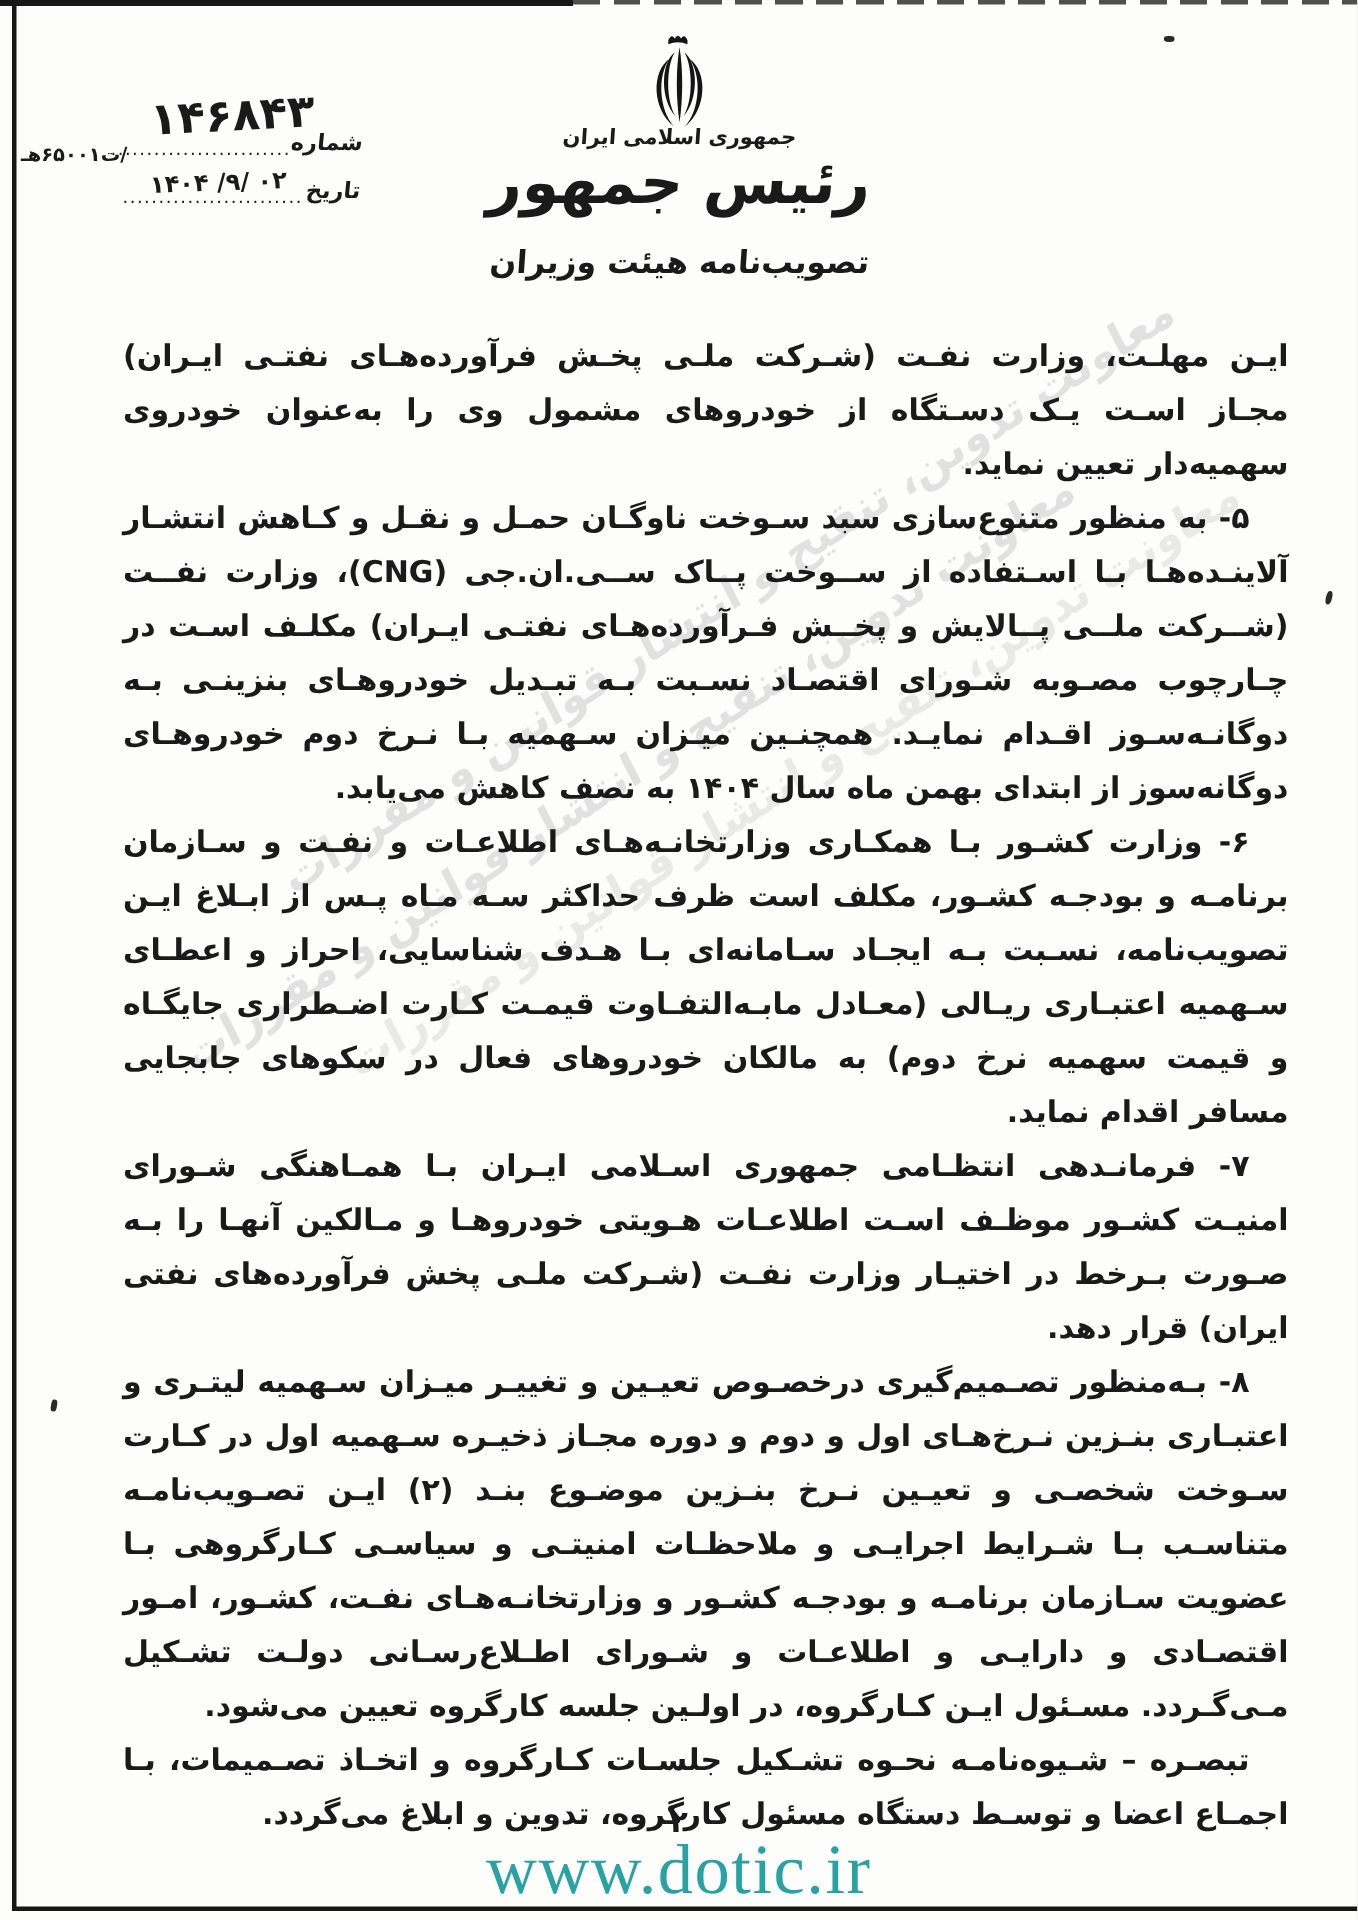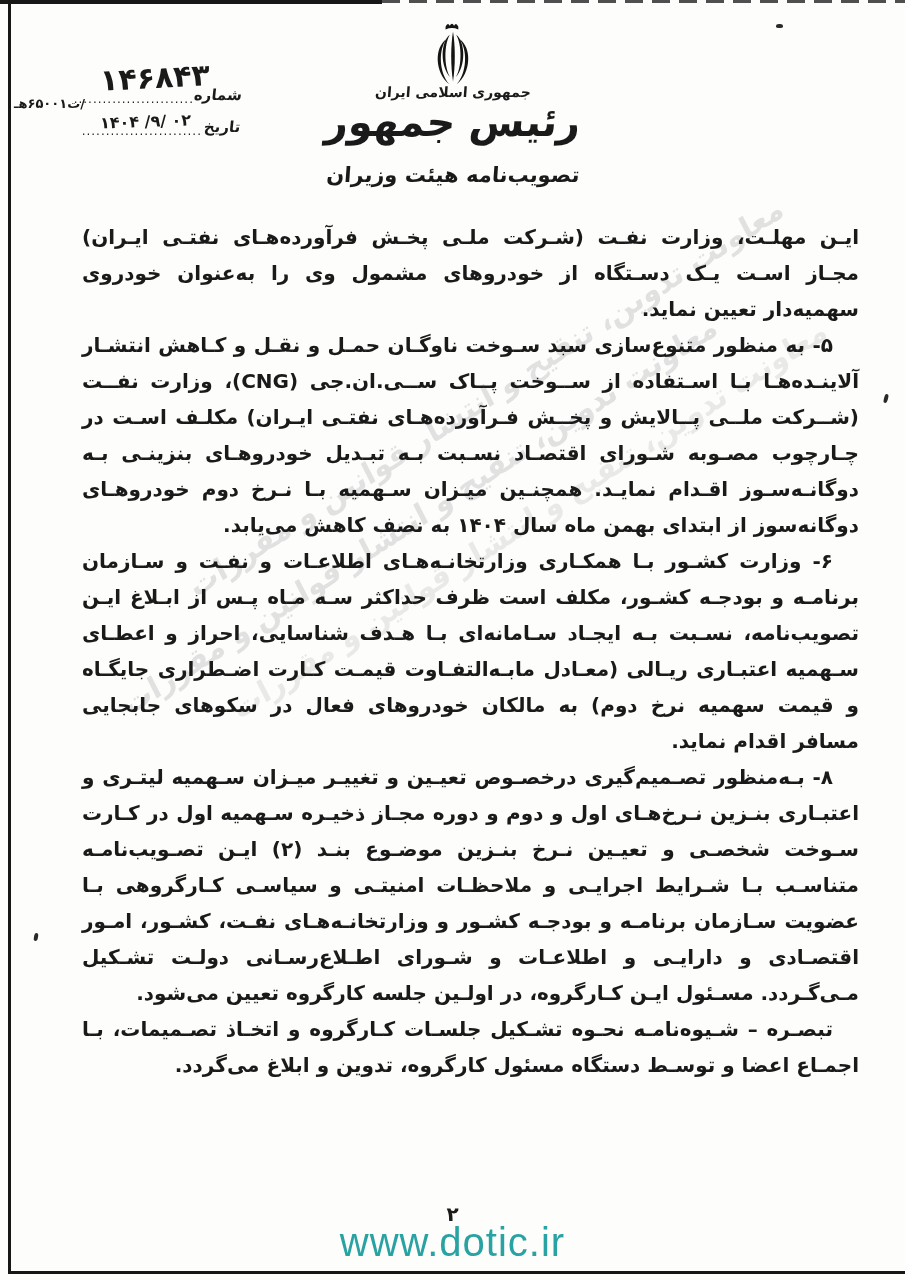--- a/index.html
+++ b/index.html
@@ -54,22 +54,22 @@
   
   .body-text{position:absolute;top:219px;right:46px;left:82px;z-index:2;
     direction:rtl;font-size:20px;line-height:36px;font-weight:bold;text-align:justify;}
   .body-text p{margin:0;}
   .body-text p.indent{text-indent:26px;}
 
   
   .page-num{position:absolute;top:1202px;left:0;width:905px;text-align:center;
     font-size:20px;font-weight:bold;z-index:2;}
   .site-mark{position:absolute;top:1220px;left:0;width:905px;text-align:center;
-    font-family:Liberation Sans, sans-serif;
-    font-size:40px;letter-spacing:1px;color:#179b9b;opacity:.92;z-index:2;}
+    font-family:Liberation Serif, serif;
+    font-size:47px;letter-spacing:1px;color:#179b9b;opacity:.92;z-index:2;}
 </style>
 </head>
 <body>
 
 <div class="page">
 
   <div class="edge-top-solid"></div>
   <div class="edge-top-broken"></div>
   <div class="edge-left"></div>
   <div class="edge-bottom"></div>
@@ -106,20 +106,21 @@
     <span class="no-suffix">/ت۶۵۰۰۱هـ</span>
     <span class="lbl lbl-dt">تاریخ</span>
     <span class="dots dots-dt">............................</span>
     <span class="hw hw-date">۱۴۰۴ /۹/ ۰۲</span>
   </div>
 
   <div class="body-text">
     <p>ایـن مهلـت، وزارت نفـت (شـرکت ملـی پخـش فرآورده‌هـای نفتـی ایـران) مجـاز اسـت یـک دسـتگاه از خودروهای مشمول وی را به‌عنوان خودروی سهمیه‌دار تعیین نماید.</p>
     <p class="indent">۵- به منظور متنوع‌سازی سبد سـوخت ناوگـان حمـل و نقـل و کـاهش انتشـار آلاینـده‌هـا بـا اسـتفاده از ســوخت پــاک ســی.ان.جی (CNG)، وزارت نفــت (شــرکت ملــی پــالایش و پخــش فـرآورده‌هـای نفتـی ایـران) مکلـف اسـت در چـارچوب مصـوبه شـورای اقتصـاد نسـبت بـه تبـدیل خودروهـای بنزینـی بـه دوگانـه‌سـوز اقـدام نمایـد. همچنـین میـزان سـهمیه بـا نـرخ دوم خودروهـای دوگانه‌سوز از ابتدای بهمن ماه سال ۱۴۰۴ به نصف کاهش می‌یابد.</p>
     <p class="indent">۶- وزارت کشـور بـا همکـاری وزارتخانـه‌هـای اطلاعـات و نفـت و سـازمان برنامـه و بودجـه کشـور، مکلف است ظرف حداکثر سـه مـاه پـس از ابـلاغ ایـن تصویب‌نامه، نسـبت بـه ایجـاد سـامانه‌ای بـا هـدف شناسایی، احراز و اعطـای سـهمیه اعتبـاری ریـالی (معـادل مابـه‌التفـاوت قیمـت کـارت اضـطراری جایگـاه و قیمت سهمیه نرخ دوم) به مالکان خودروهای فعال در سکوهای جابجایی مسافر اقدام نماید.</p>
+    <p class="indent">۷- فرمانـدهی انتظـامی جمهوری اسـلامی ایـران بـا همـاهنگی شـورای امنیـت کشـور موظـف اسـت اطلاعـات هـویتی خودروهـا و مـالکین آنهـا را بـه صـورت بـرخط در اختیـار وزارت نفـت (شـرکت ملـی پخش فرآورده‌های نفتی ایران) قرار دهد.</p>
     <p class="indent">۸- بـه‌منظور تصـمیم‌گیری درخصـوص تعیـین و تغییـر میـزان سـهمیه لیتـری و اعتبـاری بنـزین نـرخ‌هـای اول و دوم و دوره مجـاز ذخیـره سـهمیه اول در کـارت سـوخت شخصـی و تعیـین نـرخ بنـزین موضـوع بنـد (۲) ایـن تصـویب‌نامـه متناسـب بـا شـرایط اجرایـی و ملاحظـات امنیتـی و سیاسـی کـارگروهی بـا عضویت سـازمان برنامـه و بودجـه کشـور و وزارتخانـه‌هـای نفـت، کشـور، امـور اقتصـادی و دارایـی و اطلاعـات و شـورای اطـلاع‌رسـانی دولـت تشـکیل مـی‌گـردد. مسـئول ایـن کـارگروه، در اولـین جلسه کارگروه تعیین می‌شود.</p>
     <p class="indent">تبصـره – شـیوه‌نامـه نحـوه تشـکیل جلسـات کـارگروه و اتخـاذ تصـمیمات، بـا اجمـاع اعضا و توسـط دستگاه مسئول کارگروه، تدوین و ابلاغ می‌گردد.</p>
   </div>
 
   <div class="page-num">۲</div>
   <div class="site-mark">www.dotic.ir</div>
 
 </div>
 
 </body></html>

